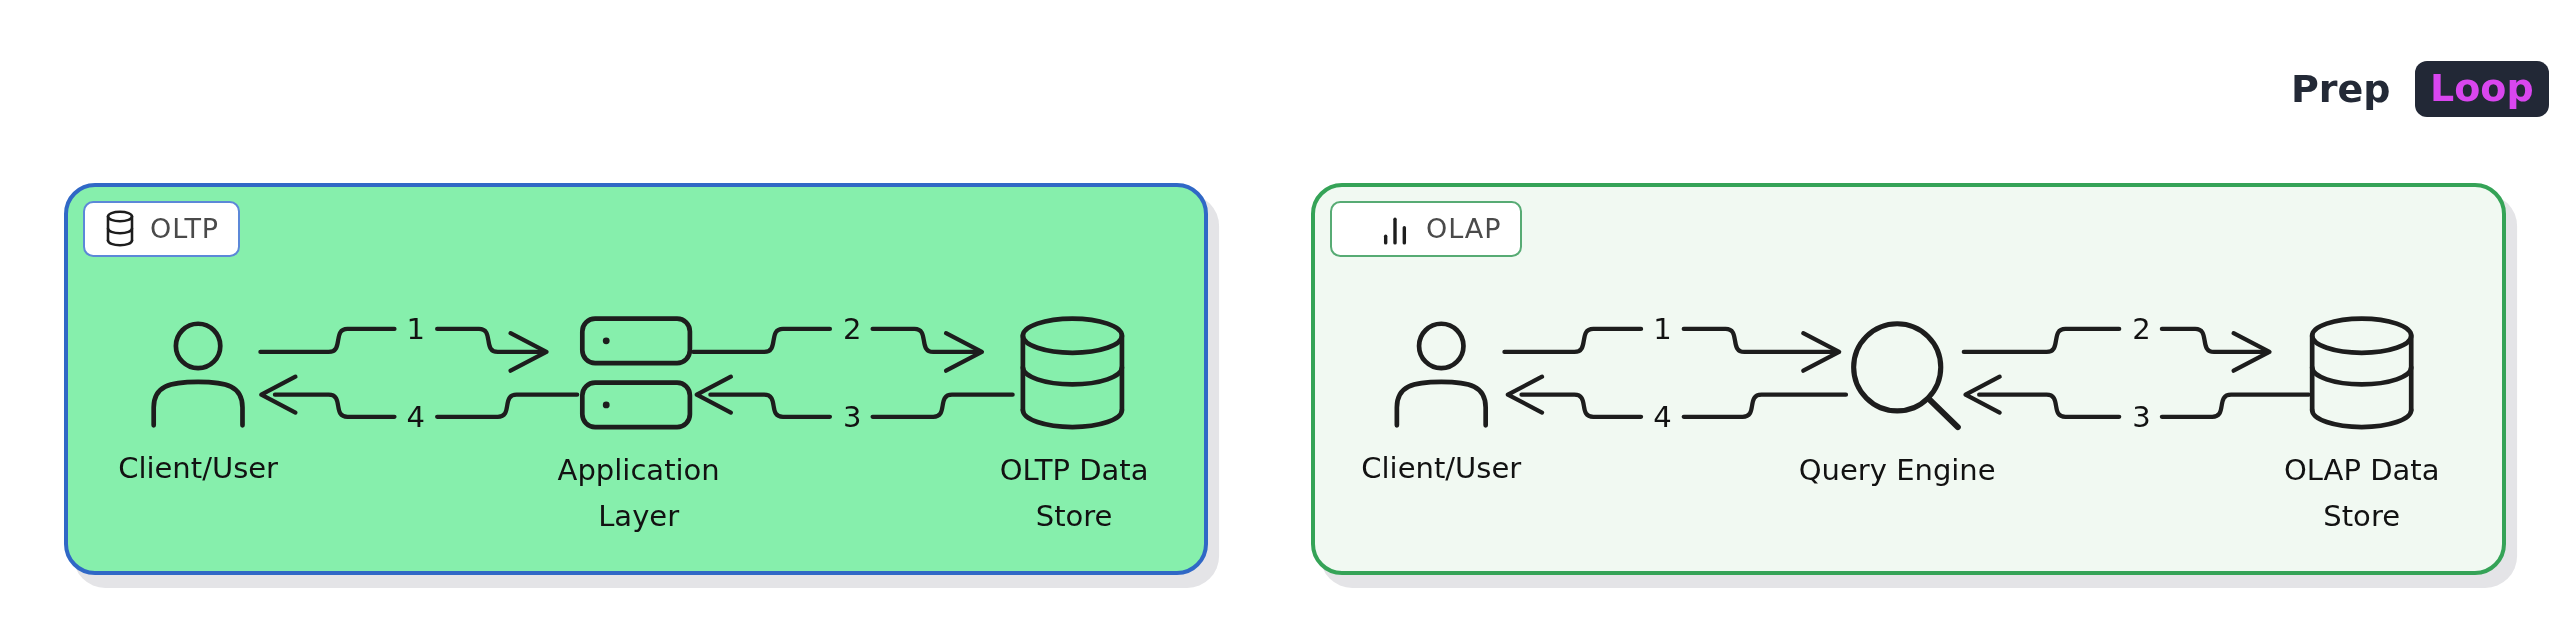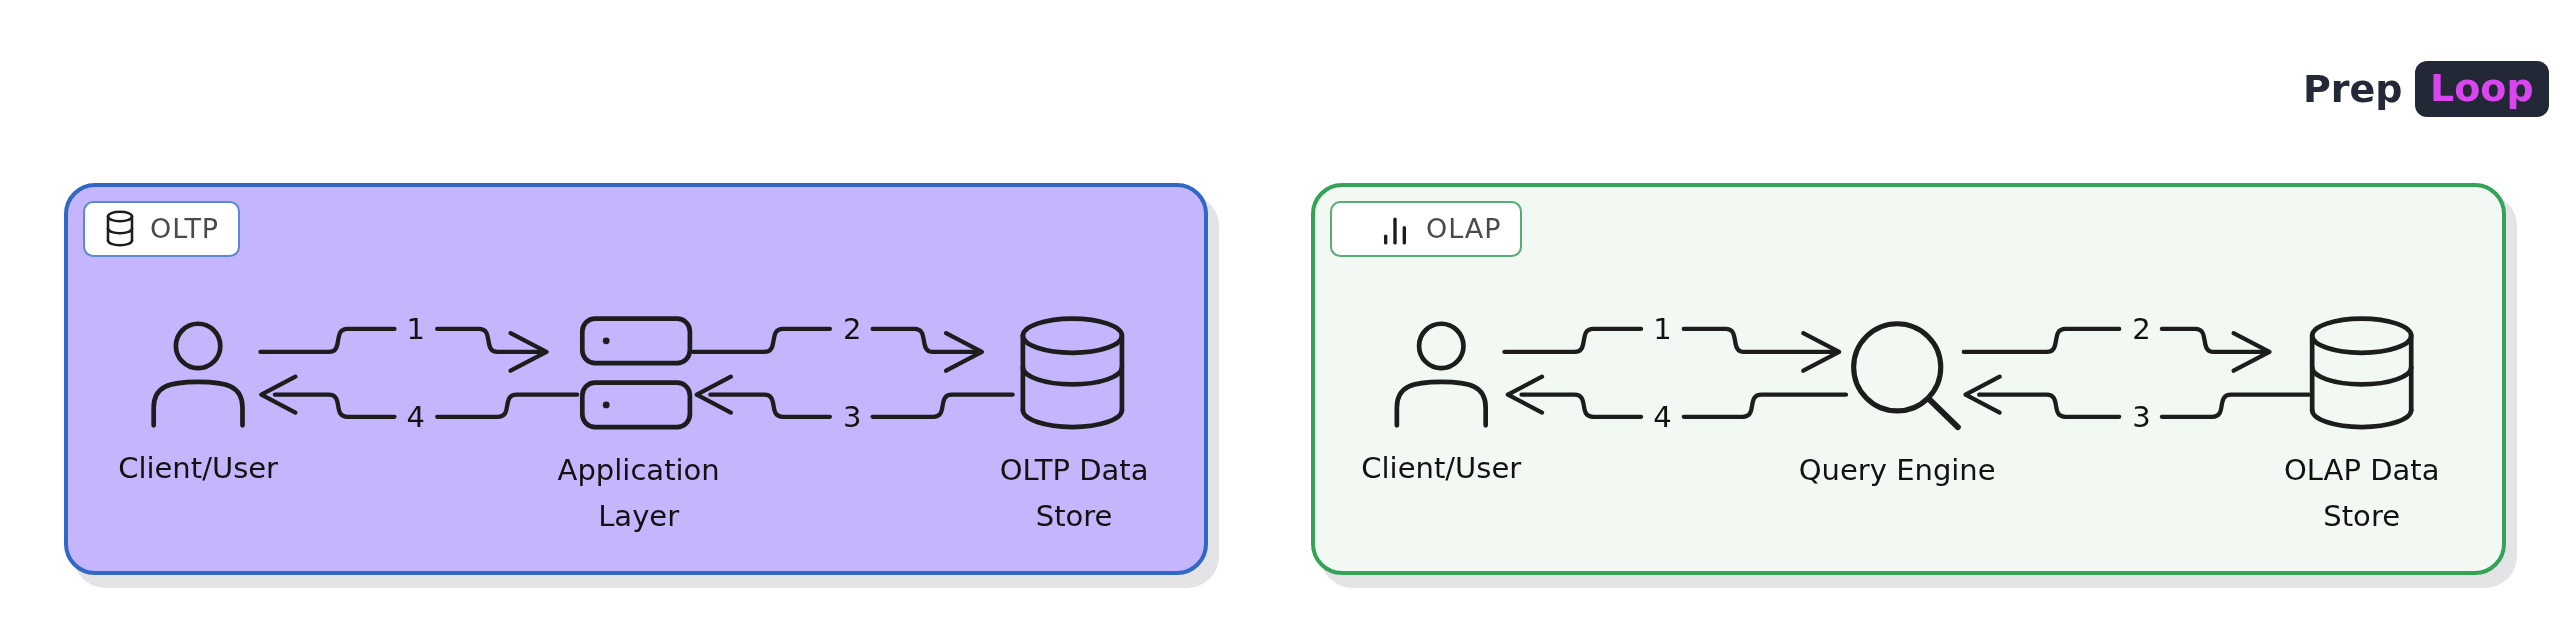--- a/index.html
+++ b/index.html
@@ -3,31 +3,31 @@
 <meta charset="utf-8">
 <style>
   html,body{margin:0;padding:0;}
   body{
     width:2576px;height:639px;position:relative;background:#ffffff;overflow:hidden;
     font-family:"DejaVu Sans","Liberation Sans",sans-serif;
   }
   .stage{position:absolute;inset:0;}
   
   .prep-loop{
-    position:absolute;top:61px;right:27px;display:flex;align-items:center;gap:12px;
+    position:absolute;top:61px;right:27px;display:flex;align-items:center;gap:24px;
   }
   .prep{font-size:38px;font-weight:bold;color:#232936;line-height:1;}
   .loop-badge{
     background:#222836;color:#d946ef;font-size:38px;font-weight:bold;line-height:1;
     padding:7.7px 15.4px 10.2px 15.4px;border-radius:12px;
   }
   
   .panel{position:absolute;top:183px;height:384px;border-radius:31px;}
   .panel.oltp{
-    left:64px;width:1136px;border:4.3px solid #3068c6;background:#c4b5fd;
+    left:64px;width:1136px;border:4.3px solid #3068c6;background:#86efac;
     box-shadow:10.2px 12px 0 0.9px #e4e4e7;
   }
   .panel.olap{
     left:1311px;width:1187px;border:4.3px solid #35a357;background:#f1f9f2;
     box-shadow:10.2px 12px 0 0.9px #e4e4e7;
   }
   
   .chip{
     position:absolute;top:13.7px;left:15.4px;display:inline-flex;align-items:center;gap:13.7px;
     background:#ffffff;padding:6.8px 19px;border-radius:10.2px;

